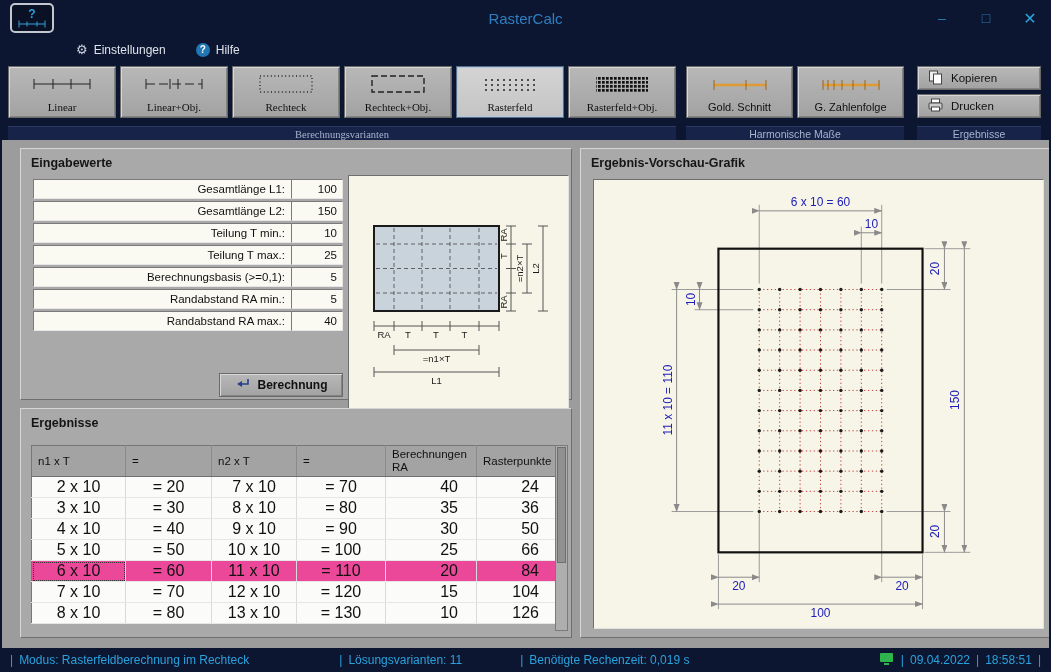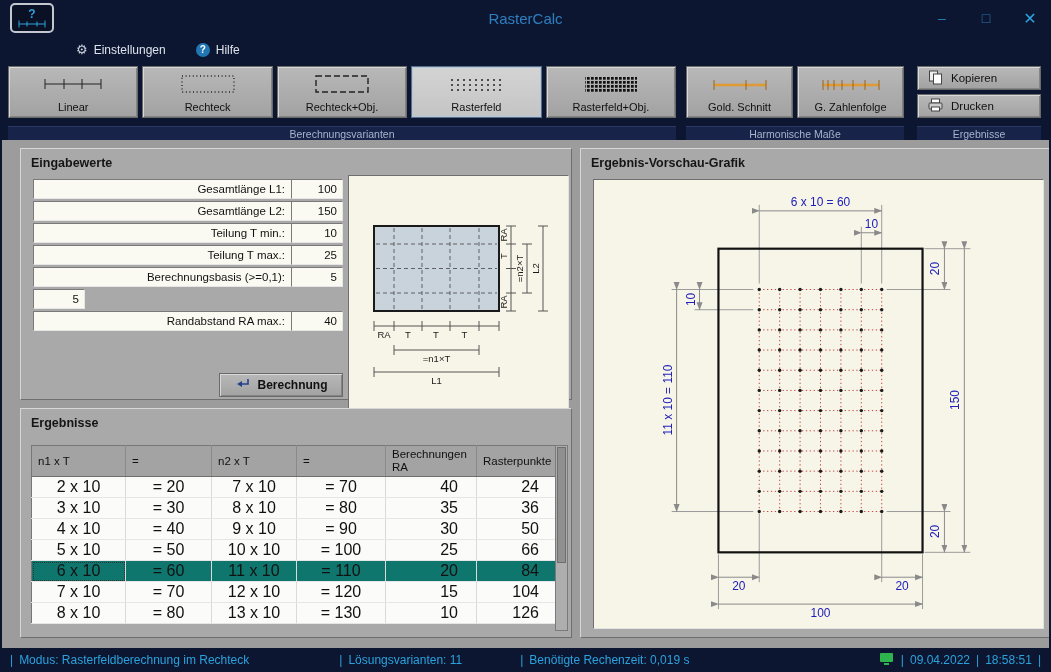--- a/index.html
+++ b/index.html
@@ -18,21 +18,21 @@
   
   .tabbar { position:absolute; top:36px; left:2px; right:2px; height:26px; background:#0d1630; display:flex; align-items:flex-end; padding-left:62px; gap:6px; }
   .tab { display:flex; align-items:center; gap:6px; height:25px; padding:0 12px; font-size:12px; color:#dde3ec; }
   .tab.active { background:linear-gradient(#c6c6c6,#a6a6a6); color:#000; border:1px solid #5a5a5a; border-bottom:none; }
   .gear-glyph { font-size:13px; color:#c8d0dc; line-height:13px; }
   .help-circle { width:14px; height:14px; border-radius:50%; background:#2176b4; color:#fff; font-size:10px; font-weight:bold; display:flex; align-items:center; justify-content:center; }
 
   
   .toolbar { position:absolute; top:62px; left:2px; right:2px; height:78px; background:#0d1630; }
   .tb-group { position:absolute; top:4px; }
-  .g1 { left:6px;  width:668px; }
+  .g1 { left:6px;  width:668px;font-family:Liberation Serif, serif; }
   .g2 { left:684px; width:218px; }
   .g3 { left:915px; width:124px; }
   .tb-row { display:flex; gap:4px; }
   .raised { background:linear-gradient(#b8b8b8,#a2a2a2); border:1px solid #6a6a6a; box-shadow:inset 1px 1px 0 #d8d8d8, inset -1px -1px 0 #848484; }
   .tb-btn { flex:1; height:52px; display:flex; flex-direction:column; align-items:center; justify-content:space-between; padding:5px 2px 4px; font-size:11px; color:#111; }
   .tb-btn.sel { background:linear-gradient(#d4d4d4,#c4c4c4); border-color:#55708e; box-shadow:inset 0 0 0 1px #b8c6d6; }
   .tb-ico { height:24px; display:flex; align-items:center; justify-content:center; }
   .tb-lbl { font-size:11px; line-height:12px; }
   .tb-caption { position:absolute; left:0; right:0; top:60px; height:16px; background:#18234a; border-top:1px solid #2a3a64; color:#a8b4cc; font-size:10.5px; text-align:center; line-height:15px; }
   .tb-small { height:24px; display:flex; align-items:center; gap:8px; padding-left:10px; font-size:11.5px; margin-bottom:4px; color:#111; }
@@ -51,21 +51,21 @@
   .in-label { flex:1; background:#fbfaf2; border:1px solid; border-color:#7a7a7a #e6e6e6 #e6e6e6 #7a7a7a; border-right:none; font-size:11.5px; display:flex; align-items:center; justify-content:flex-end; padding-right:6px; color:#111; }
   .in-value { width:52px; background:#fbfaf2; border:1px solid; border-color:#7a7a7a #e6e6e6 #e6e6e6 #7a7a7a; font-size:11.5px; display:flex; align-items:center; justify-content:flex-end; padding-right:5px; color:#111; }
   .calc-btn { position:absolute; left:198px; top:224px; width:124px; height:24px; display:flex; align-items:center; justify-content:center; gap:7px; font-size:12px; font-weight:bold; color:#111; }
   .cream-box { background:#f7f5e8; border:1px solid; border-color:#6e6e6e #e2e2e2 #e2e2e2 #6e6e6e; }
   .input-diagram { position:absolute; left:327px; top:26px; width:221px; height:283px; }
 
   
   .results-table { position:absolute; left:10px; top:36px; width:524px; border-collapse:collapse; table-layout:fixed; background:#fbfbf9; border:1px solid #777; }
   .results-table th { background:#a3a3a3; border-right:1px solid #8a8a8a; border-bottom:1px solid #6f6f6f; font-size:11.5px; font-weight:normal; text-align:left; padding:2px 6px; height:30px; vertical-align:middle; line-height:13px; color:#111; }
   .results-table td { height:21px; font-size:16px; color:#111; border-right:1px solid #dadada; border-bottom:1px solid #e6e6e6; padding:0 5px; }
-  .results-table tr.selected td { background:#0f766e; }
+  .results-table tr.selected td { background:#ec4899; }
   td.c0, td.c1, td.c2, td.c3 { text-align:center; }
   td.c4 { text-align:right; padding-right:18px; }
   td.c5 { text-align:right; padding-right:16px; }
   td.focus { outline:1px dotted #333; outline-offset:-2px; }
   .results-scroll { position:absolute; left:534px; top:36px; width:13px; height:186px; background:#aeaeae; border:1px solid #7a7a7a; }
   .results-scroll .thumb { position:absolute; left:1px; right:1px; top:1px; height:116px; background:#909090; border:1px solid #6e6e6e; }
 
   
   .preview-box { position:absolute; left:12px; top:30px; width:451px; height:450px; }
   .dimtext { font-family:"Liberation Sans",sans-serif; font-size:12px; fill:#2020b8; text-anchor:middle; }
@@ -129,20 +129,32 @@
               <line x1="4" y1="5" x2="4" y2="15" stroke="#222"></line>
               <line x1="23" y1="5" x2="23" y2="15" stroke="#222"></line>
               <line x1="41" y1="5" x2="41" y2="15" stroke="#222"></line>
               <line x1="60" y1="5" x2="60" y2="15" stroke="#222"></line>
             </svg>
         </span>
         <span class="tb-lbl">Linear</span>
       </div>
       <div class="tb-btn raised">
         <span class="tb-ico">
+          <svg width="64" height="20">
+              <line x1="4" y1="10" x2="60" y2="10" stroke="#222" stroke-dasharray="9 4"></line>
+              <line x1="4" y1="5" x2="4" y2="15" stroke="#222"></line>
+              <line x1="28" y1="5" x2="28" y2="15" stroke="#222"></line>
+              <line x1="36" y1="5" x2="36" y2="15" stroke="#222"></line>
+              <line x1="60" y1="5" x2="60" y2="15" stroke="#222"></line>
+            </svg>
+        </span>
+        <span class="tb-lbl">Linear+Obj.</span>
+      </div>
+      <div class="tb-btn raised">
+        <span class="tb-ico">
           <svg width="64" height="22">
               <rect x="6" y="3" width="52" height="16" fill="none" stroke="#222" stroke-width="1.4" stroke-dasharray="1 2.6"></rect>
             </svg>
         </span>
         <span class="tb-lbl">Rechteck</span>
       </div>
       <div class="tb-btn raised">
         <span class="tb-ico">
           <svg width="64" height="22">
               <rect x="6" y="3" width="52" height="16" fill="none" stroke="#222" stroke-width="1.4" stroke-dasharray="6 3"></rect>
@@ -256,20 +268,21 @@
       </div>
       <div class="in-row">
         <div class="in-label">Teilung T max.:</div>
         <div class="in-value">25</div>
       </div>
       <div class="in-row">
         <div class="in-label">Berechnungsbasis (&gt;=0,1):</div>
         <div class="in-value">5</div>
       </div>
       <div class="in-row">
+        <div class="in-label">Randabstand RA min.:</div>
         <div class="in-value">5</div>
       </div>
       <div class="in-row">
         <div class="in-label">Randabstand RA max.:</div>
         <div class="in-value">40</div>
       </div>
     </div>
 
     <div class="calc-btn raised">
       <span>

